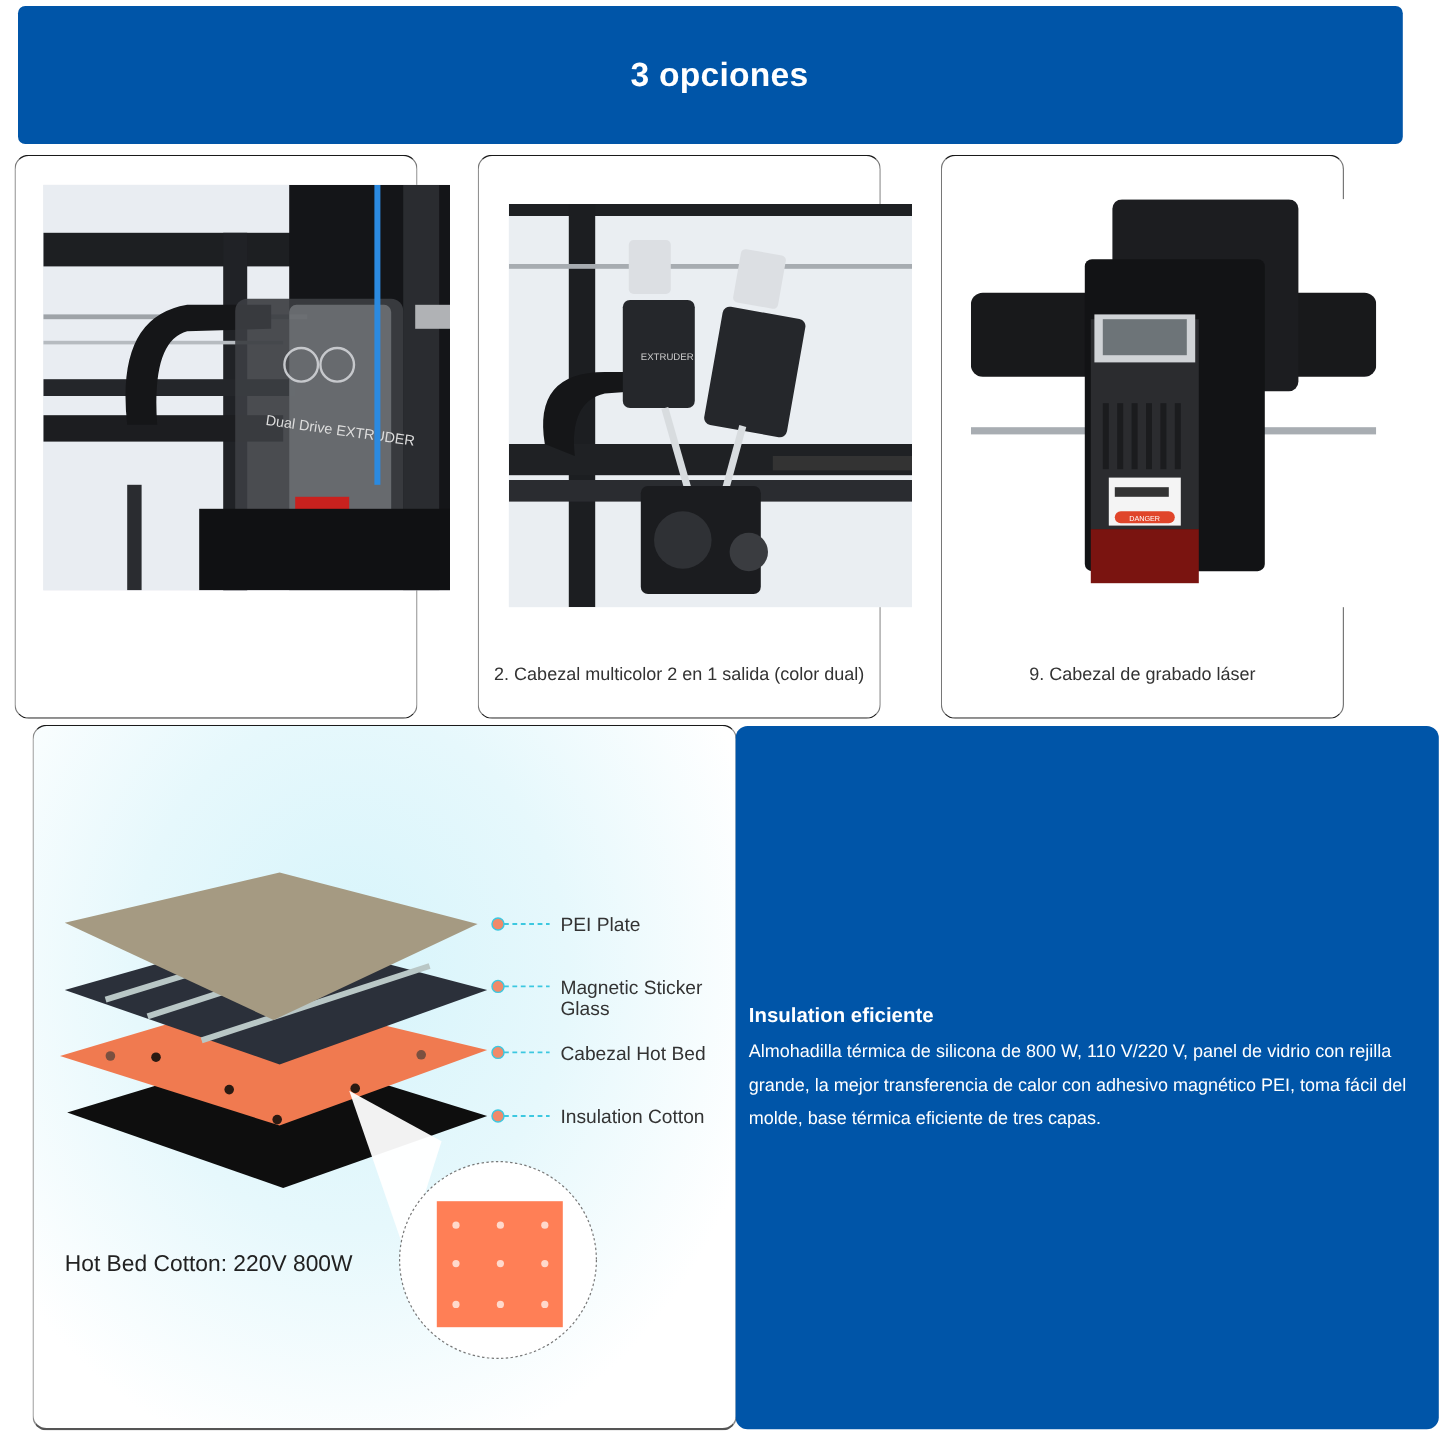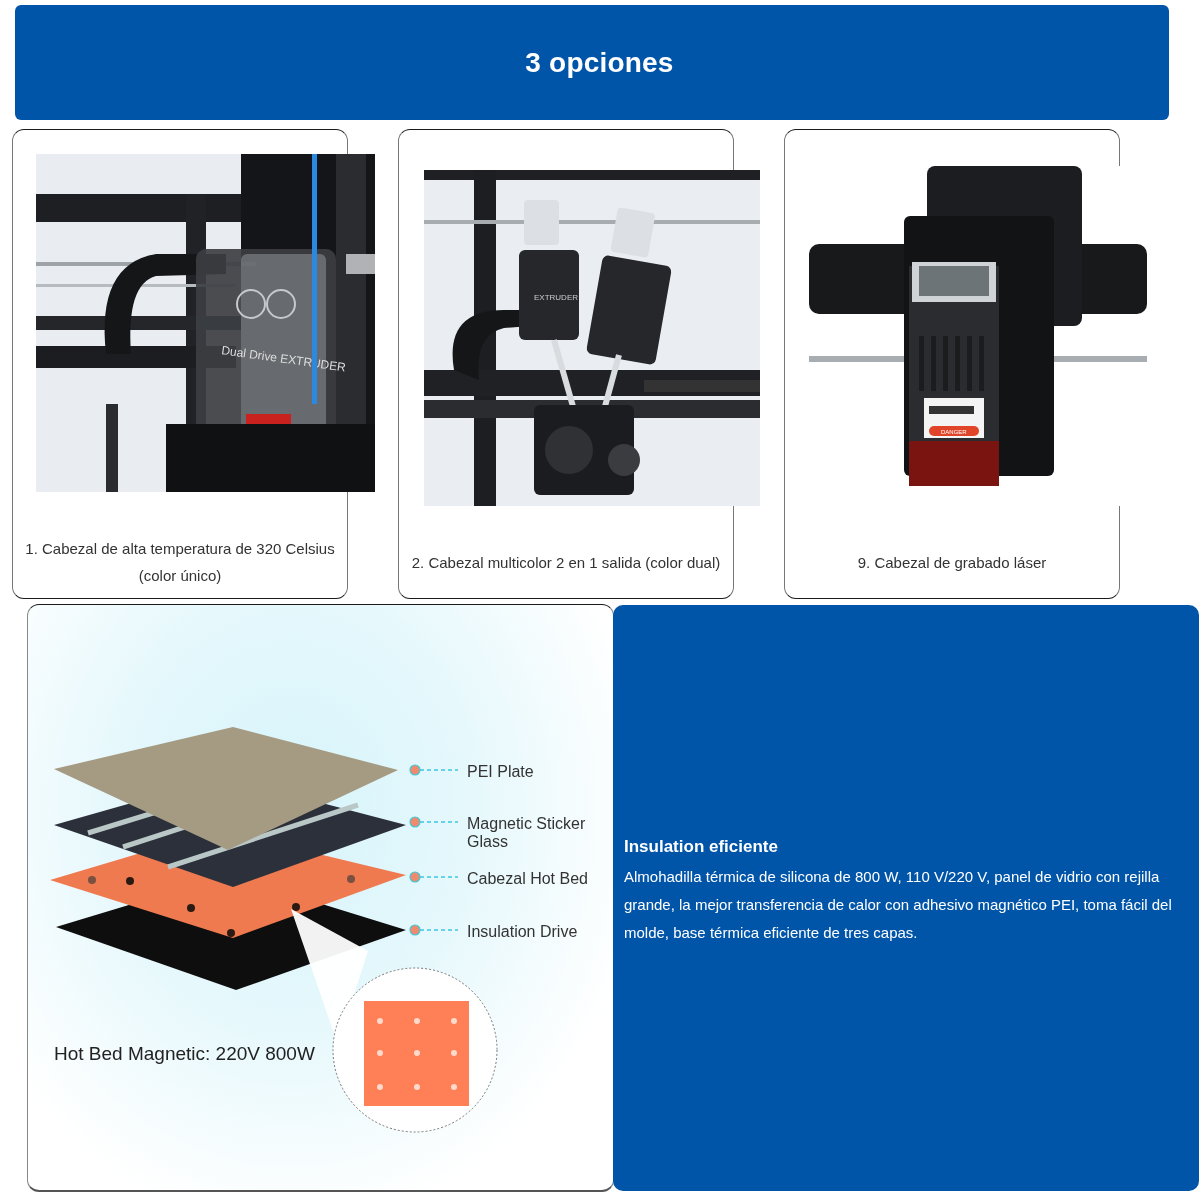--- a/index.html
+++ b/index.html
@@ -91,21 +91,20 @@
 
         <rect x="276" y="0" width="5" height="250" fill="#2b8ae0"></rect>
 
         <rect x="210" y="260" width="45" height="30" fill="#c9211e"></rect>
 
         <rect x="130" y="270" width="209" height="68" fill="#101113"></rect>
 
         <rect x="310" y="100" width="29" height="20" fill="#b0b2b5"></rect>
       </svg>
     </div>
-    <div class="option-caption">1. Cabezal de alta temperatura de 320 Celsius (color único)</div>
   </div>
 
   <div class="option-card">
     <div class="option-image img2">
       <svg width="336" height="336" viewBox="0 0 336 336">
         <rect width="336" height="336" fill="#eaeef2"></rect>
         <rect x="0" y="0" width="336" height="10" fill="#1e2023"></rect>
         <rect x="50" y="0" width="22" height="336" fill="#1c1e21"></rect>
         <rect x="0" y="50" width="336" height="4" fill="#a7acb1"></rect>
         <rect x="0" y="200" width="336" height="26" fill="#1f2124"></rect>
@@ -213,20 +212,20 @@
         <circle cx="389" cy="448" r="3"></circle>
         <circle cx="426" cy="448" r="3"></circle>
       <circle cx="352" cy="482" r="3"></circle>
         <circle cx="389" cy="482" r="3"></circle>
         <circle cx="426" cy="482" r="3"></circle>
     </g>
   </svg>
   <span class="bed-legend-label" style="left:439px;top:158px;">PEI Plate</span>
   <span class="bed-legend-label" style="left:439px;top:210px;">Magnetic Sticker Glass</span>
   <span class="bed-legend-label" style="left:439px;top:265px;">Cabezal Hot Bed</span>
-  <span class="bed-legend-label" style="left:439px;top:318px;">Insulation Drive</span>
-  <span class="bed-voltage">Hot Bed Magnetic: 220V 800W</span>
+  <span class="bed-legend-label" style="left:439px;top:318px;">Insulation Cotton</span>
+  <span class="bed-voltage">Hot Bed Cotton: 220V 800W</span>
 </div>
 
 <div class="info-panel">
   <div class="info-title">Insulation eficiente</div>
   <div class="info-text">Almohadilla térmica de silicona de 800 W, 110 V/220 V, panel de vidrio con rejilla grande, la mejor transferencia de calor con adhesivo magnético PEI, toma fácil del molde, base térmica eficiente de tres capas.</div>
 </div>
 
 </body></html>

